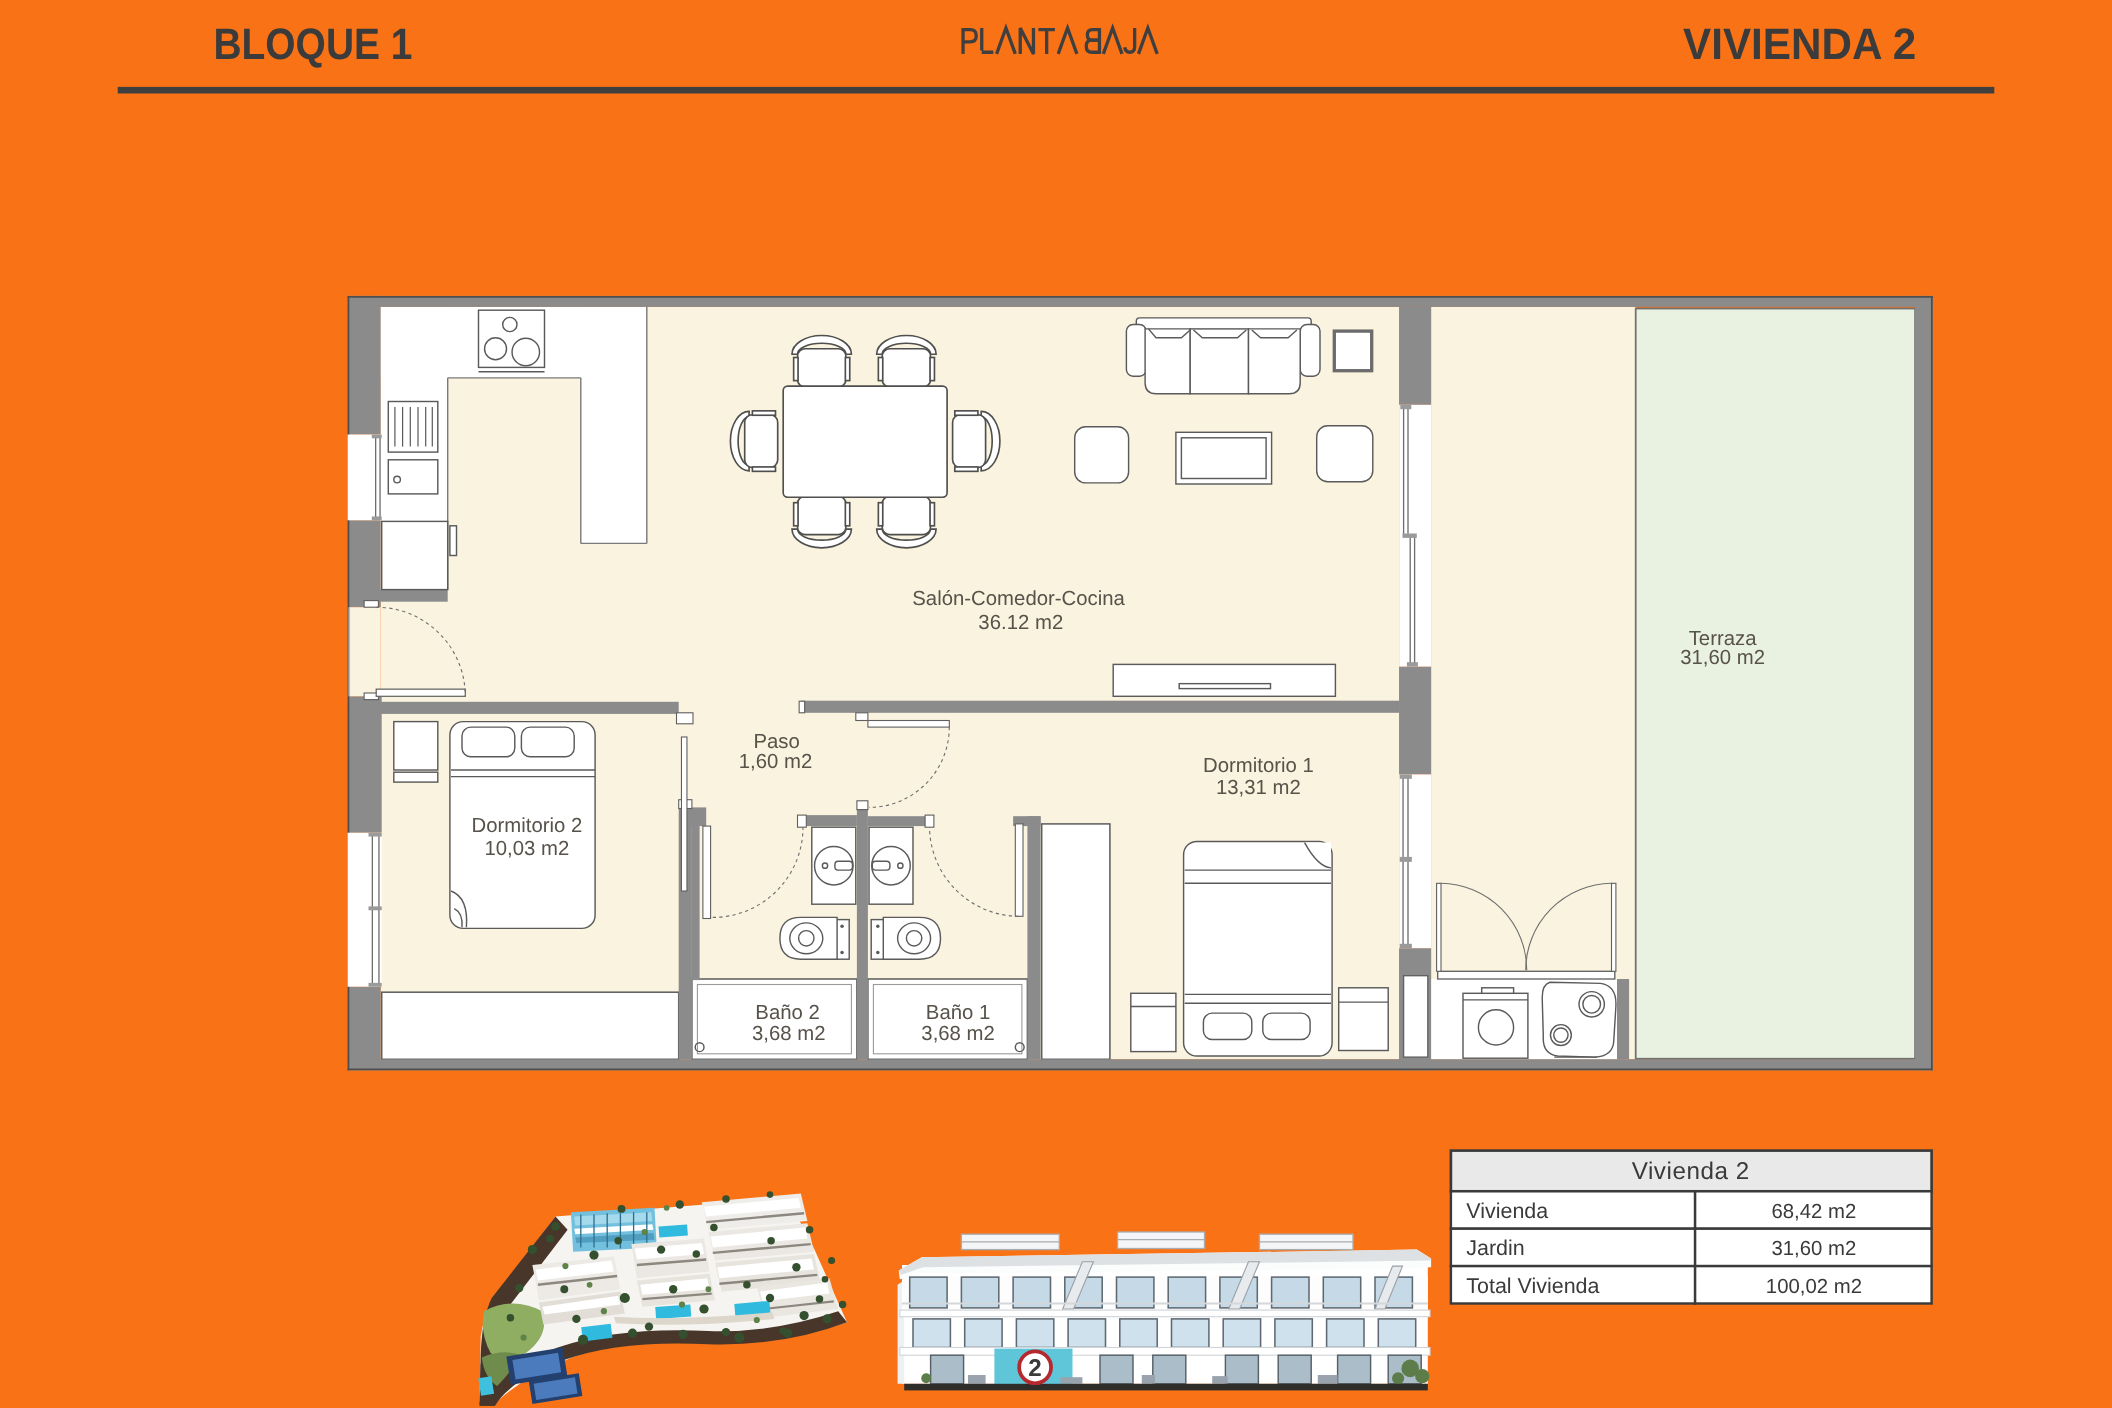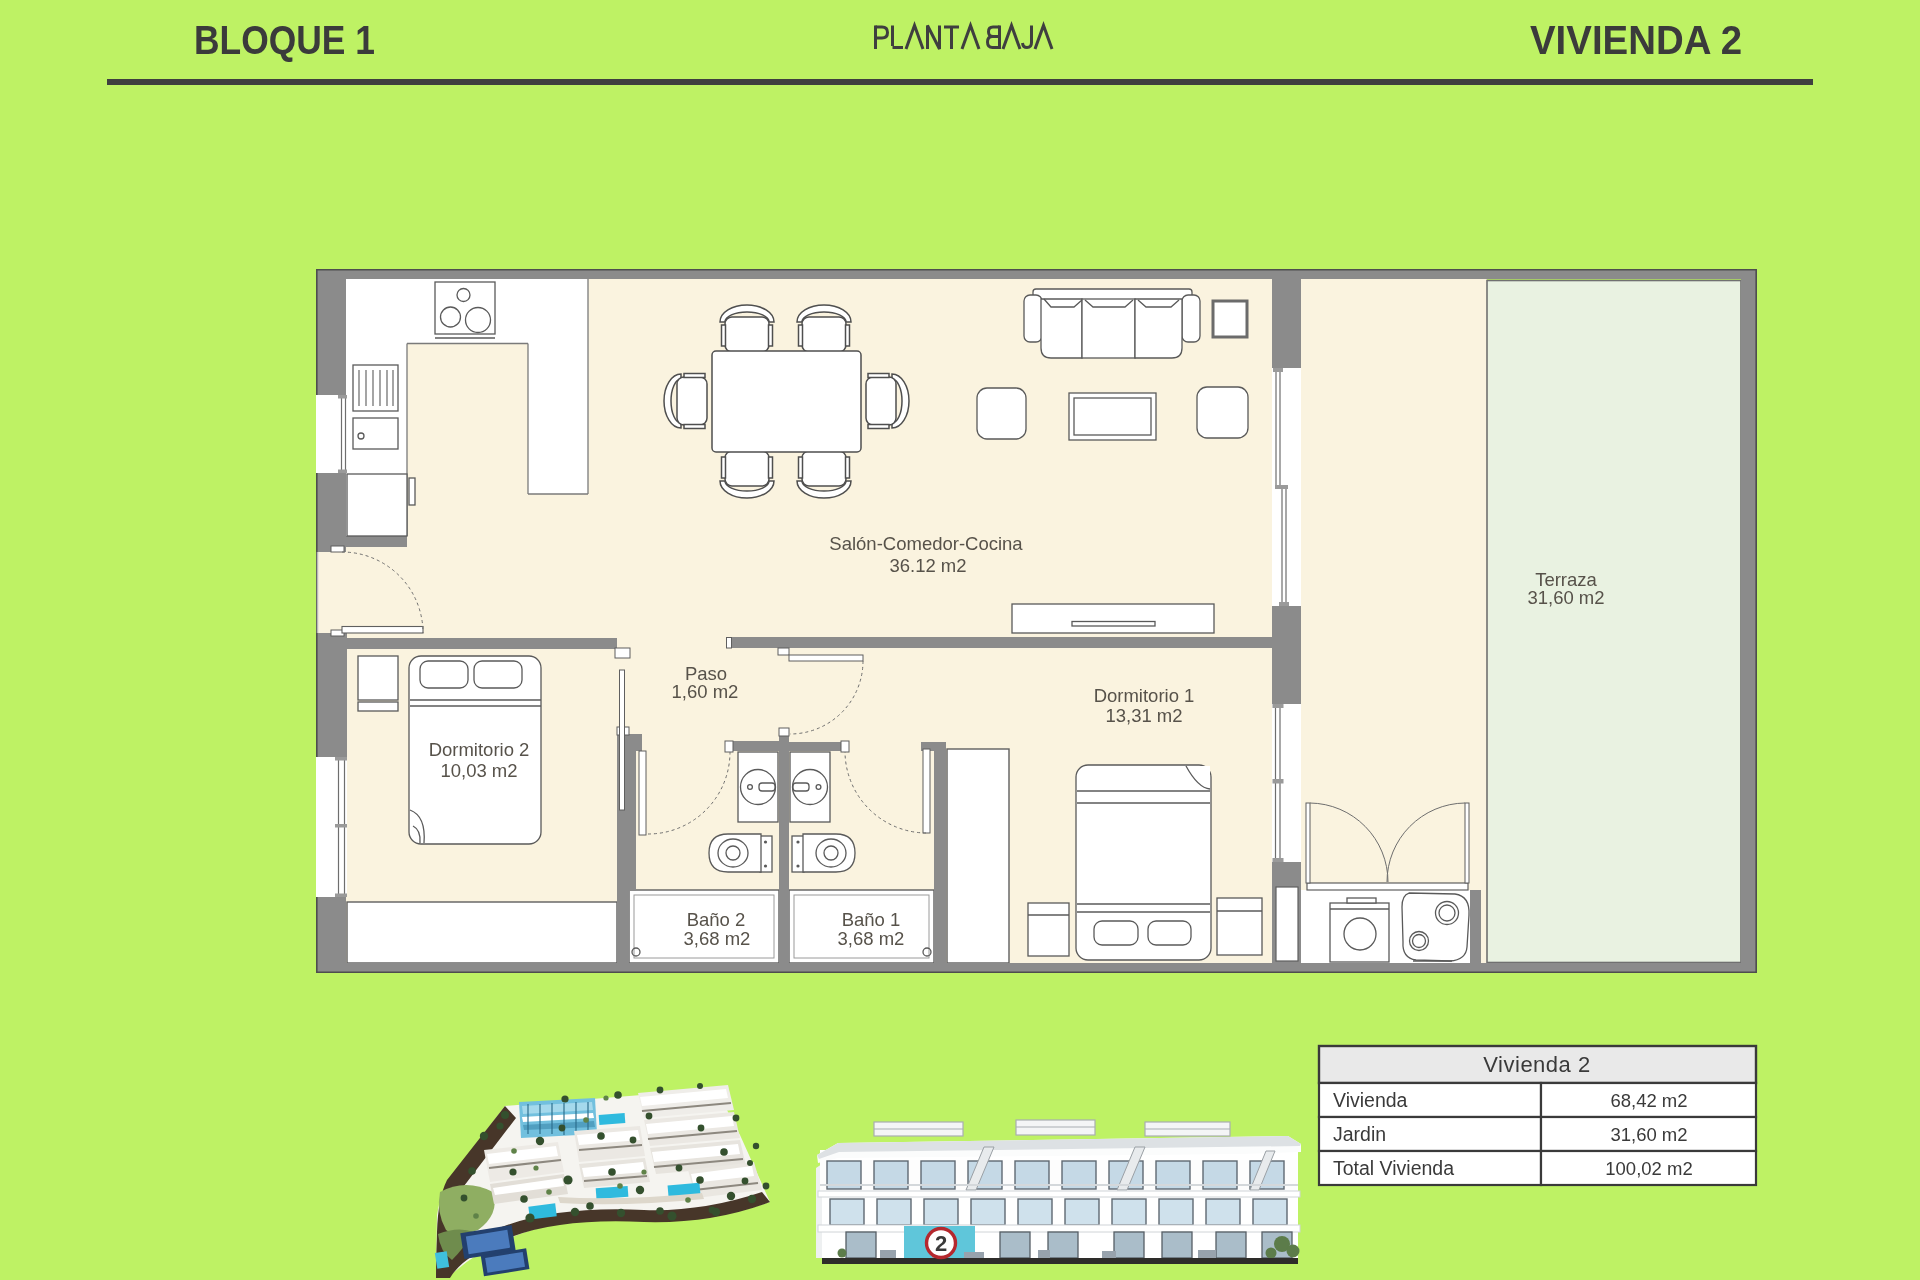--- a/index.html
+++ b/index.html
@@ -1,16 +1,16 @@
 <!DOCTYPE html>
 <html><head>
 <meta charset="utf-8">
 <style>
   html,body{margin:0;padding:0;background:#ffffff;}
-  #page{position:relative;width:1920px;height:1280px;background:#bef264;overflow:hidden;
+  #page{position:relative;width:1920px;height:1280px;background:#f97316;overflow:hidden;
         font-family:"Liberation Sans", sans-serif;}
   svg{position:absolute;left:0;top:0;}
 </style>
 </head>
 <body>
 <div id="page">
 <svg width="1920" height="1280" viewBox="0 0 1920 1280">
 
   <text x="194" y="54" font-size="40" font-weight="bold" fill="#3b3b3b" textLength="181" lengthAdjust="spacingAndGlyphs">BLOQUE 1</text>
 

